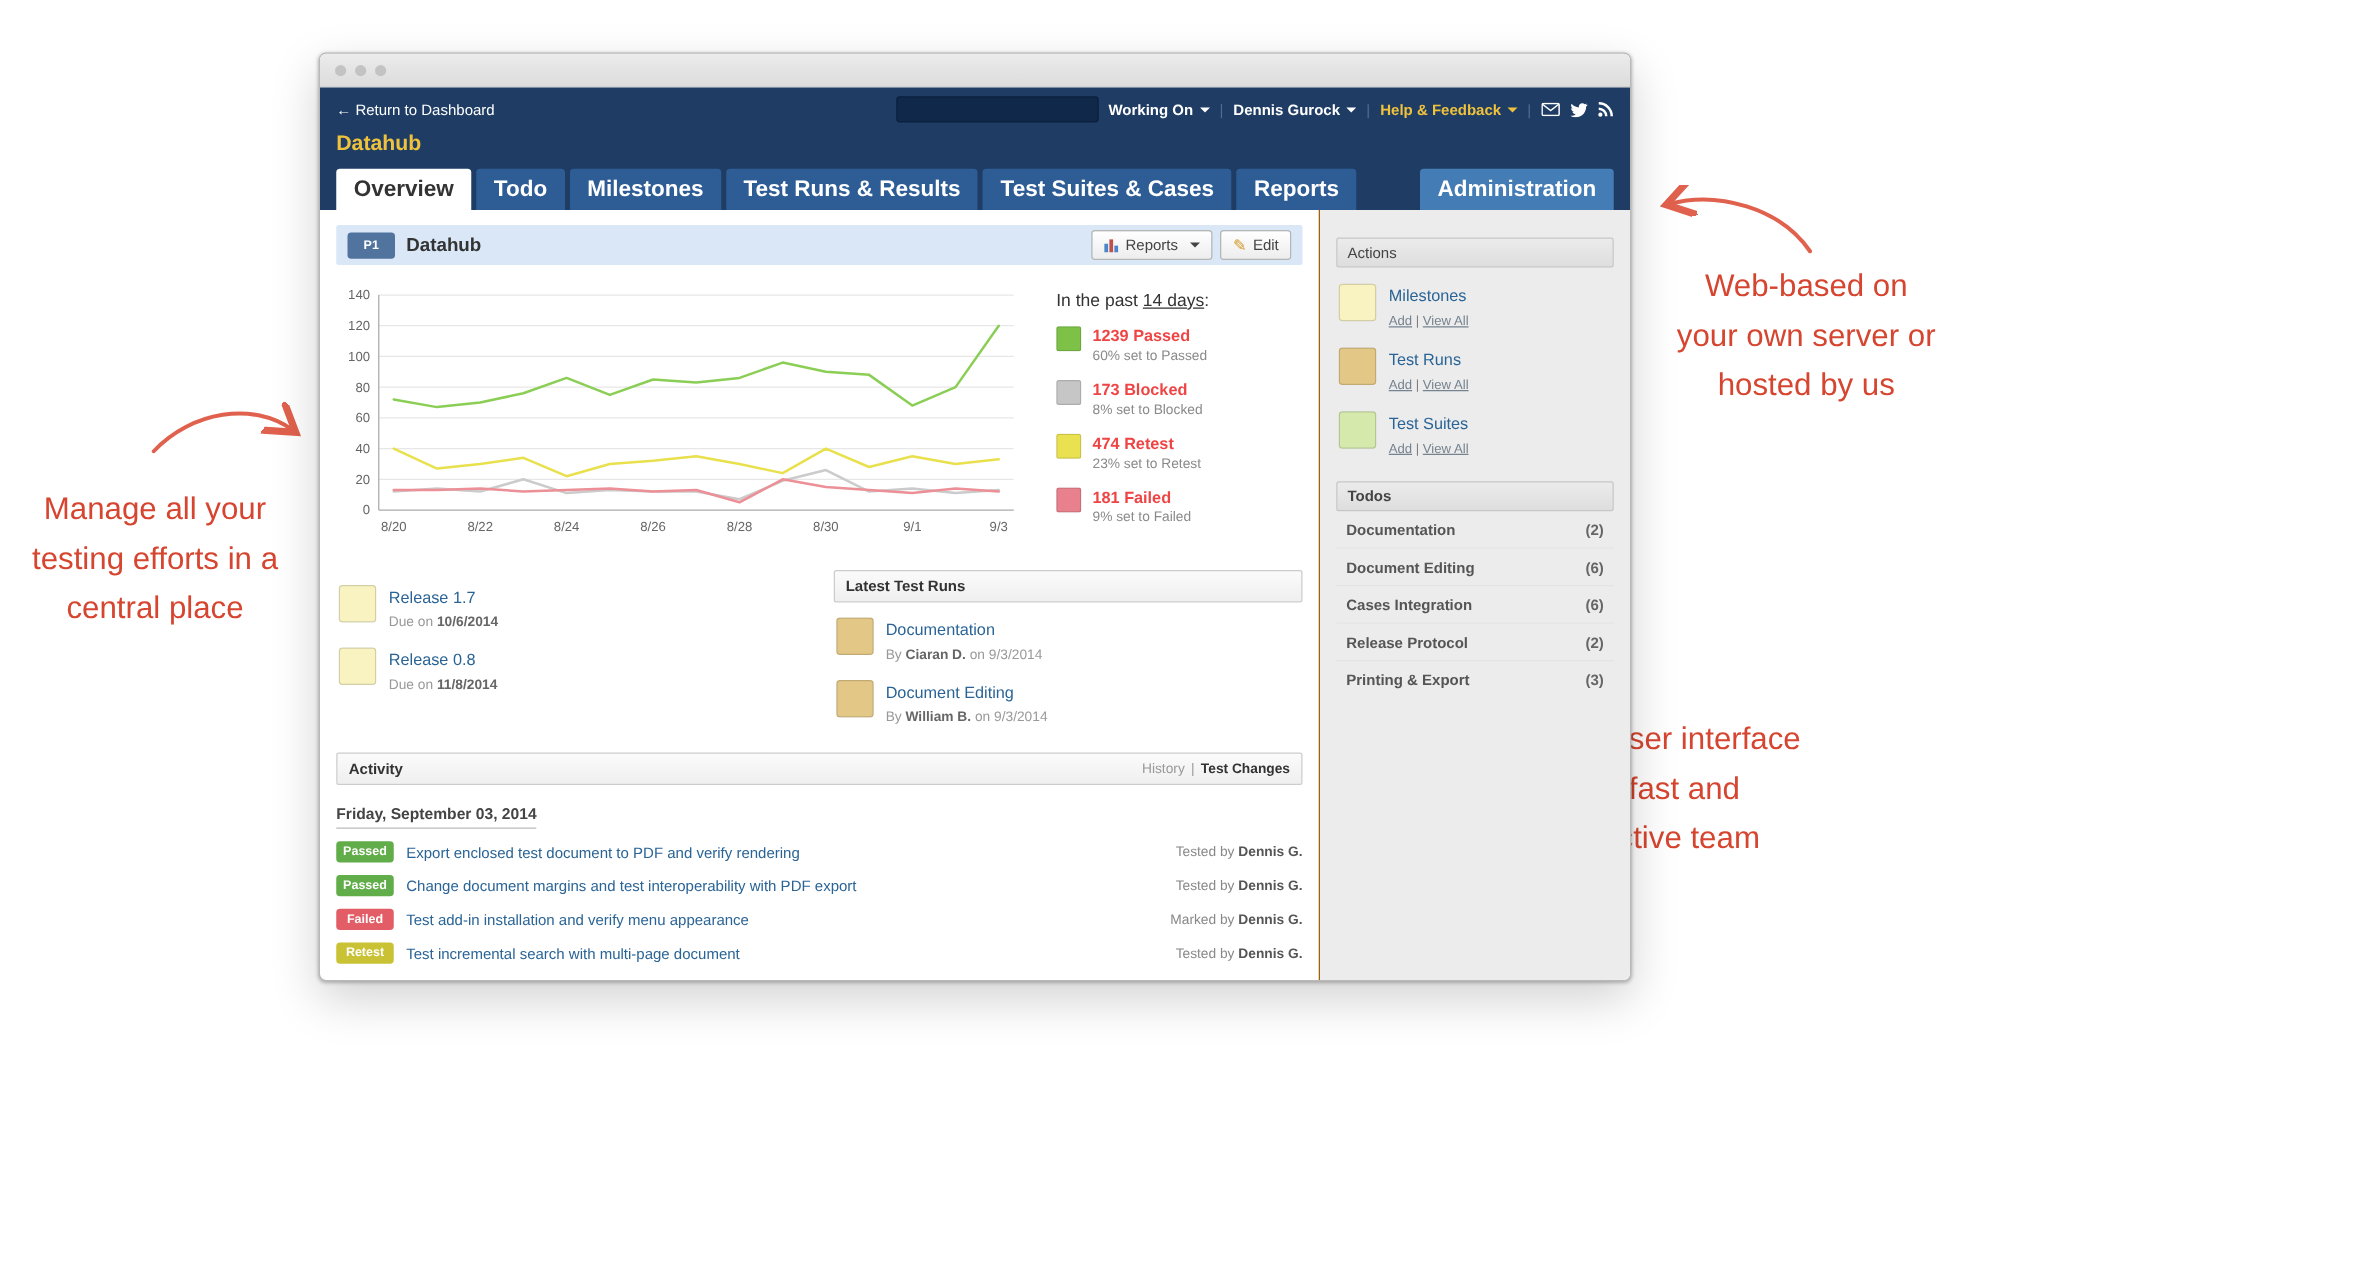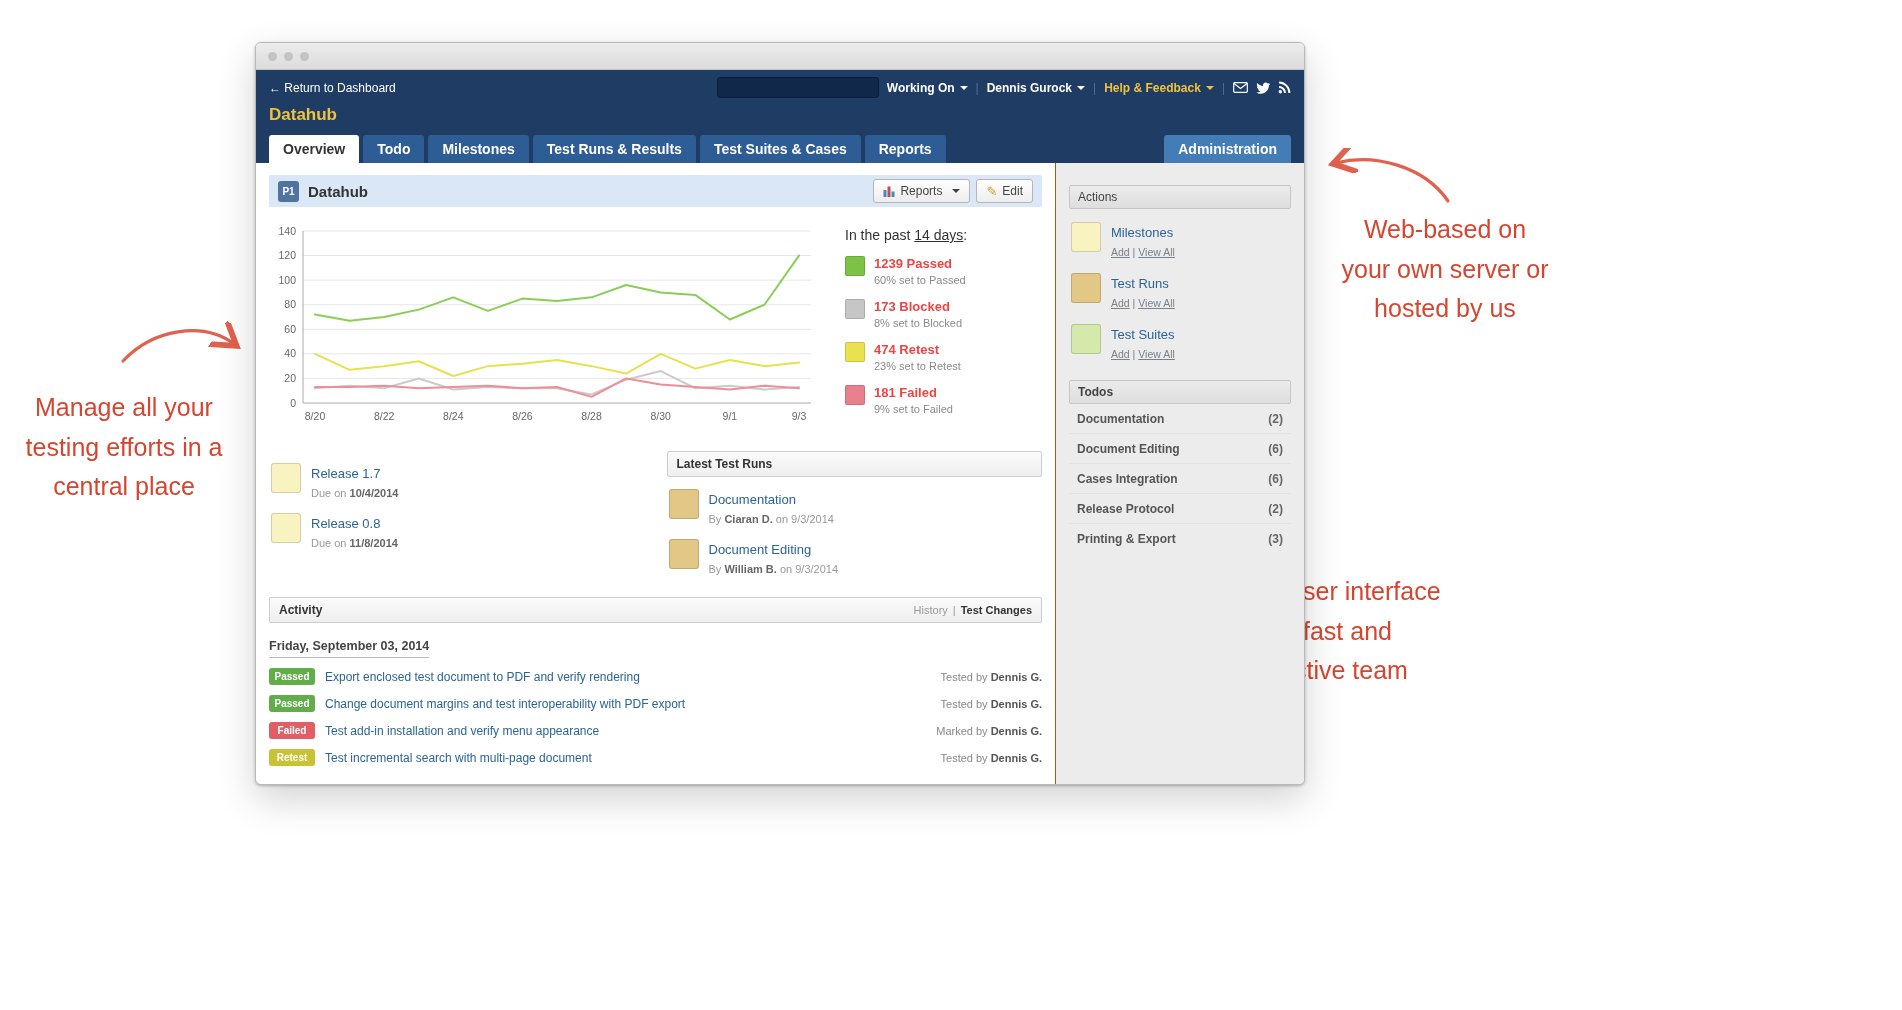--- a/index.html
+++ b/index.html
@@ -40,32 +40,32 @@
   .help-item{color:#f0c23c;}
   .caret{width:0;height:0;border-left:4px solid transparent;border-right:4px solid transparent;
     border-top:4px solid currentColor;display:inline-block;margin-left:5px;}
   .sep{color:#4f6d99;font-size:12px;}
   .nav-icon{display:flex;align-items:center;}
 
   .brand-row{padding:7px 13px 0;}
   .brand{color:#f0c23c;font-size:17px;font-weight:bold;}
 
   .tabs-row{display:flex;align-items:flex-end;padding:10px 13px 0;}
-  .tab{background:#2e5d96;color:#fff;font-size:14px;font-weight:bold;padding:6px 14px;
+  .tab{background:#2e5d96;color:#fff;font-size:18px;font-weight:bold;padding:6px 14px;
     border-radius:3px 3px 0 0;margin-right:4px;white-space:nowrap;cursor:pointer;}
   .tab.active{background:#fff;color:#333;}
   .tab.admin{margin-left:auto;margin-right:0;background:#447cb5;}
 
   .content{flex:1;display:flex;min-height:0;}
   .main{flex:1;padding:12px 13px;min-width:0;}
   .sidebar{width:249px;min-width:249px;background:#ececec;border-left:1px solid #a16207;
     padding:22px 13px;box-sizing:border-box;}
 
   .page-header{background:#d9e7f7;height:32px;display:flex;align-items:center;padding:0 9px;border-radius:2px;}
-  .p1-badge{background:#51749e;color:#fff;font-size:10px;font-weight:bold;width:21px;height:21px;
+  .p1-badge{background:#51749e;color:#fff;font-size:10px;font-weight:bold;width:38px;height:21px;
     border-radius:3px;display:flex;align-items:center;justify-content:center;text-align:center;}
   .page-title{font-size:15px;font-weight:bold;color:#333;margin-left:9px;}
   .hdr-buttons{margin-left:auto;display:flex;gap:6px;}
   .btn{background:linear-gradient(#ffffff,#ededed);border:1px solid #b6b6b6;border-radius:3px;height:24px;
     display:flex;align-items:center;padding:0 9px;font-size:12px;color:#444;gap:5px;cursor:pointer;box-sizing:border-box;}
   .pencil{color:#d69a2d;font-size:13px;}
 
   .chart-row{display:flex;margin-top:14px;}
   .chart-svg{width:550px;height:212px;}
   .legend{margin-left:26px;padding-top:6px;}
@@ -301,21 +301,21 @@
           </div>
         </div>
       </div>
 
       <div class="panels">
         <div class="panel">
           <div class="panel-item">
             <div class="item-icon" style="background-color: rgb(248, 243, 192);"></div>
             <div class="item-text">
               <a class="item-link">Release 1.7</a>
-              <div class="item-sub"><span>Due on </span><b>10/4/2014</b></div>
+              <div class="item-sub"><span>Due on </span><b>10/6/2014</b></div>
             </div>
           </div>
           <div class="panel-item">
             <div class="item-icon" style="background-color: rgb(248, 243, 192);"></div>
             <div class="item-text">
               <a class="item-link">Release 0.8</a>
               <div class="item-sub"><span>Due on </span><b>11/8/2014</b></div>
             </div>
           </div>
         </div>

